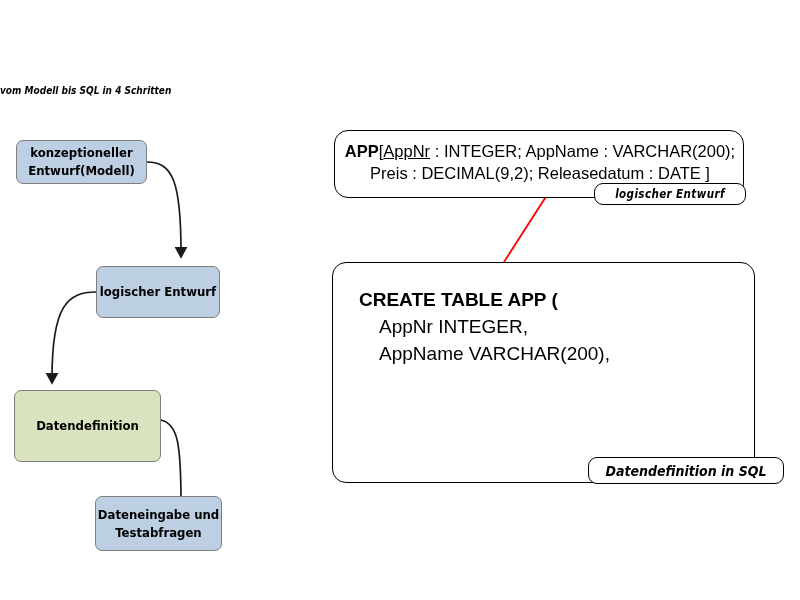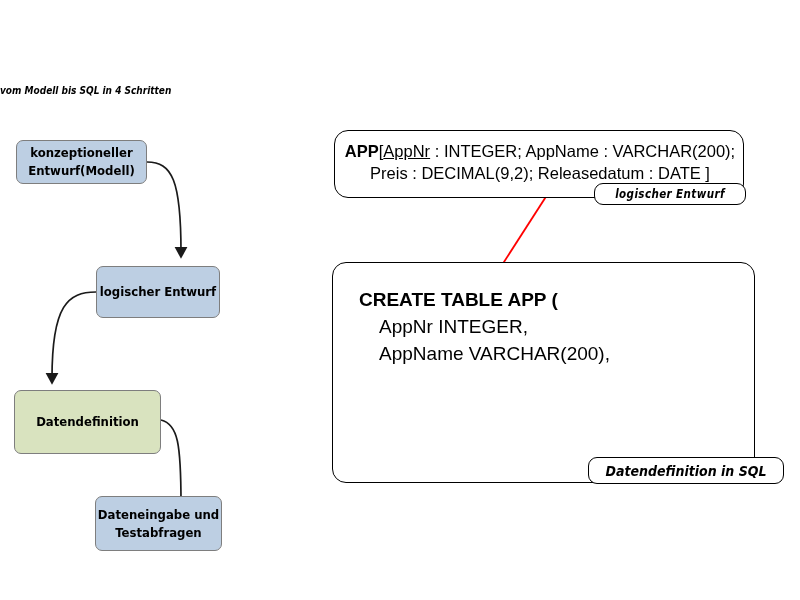--- a/index.html
+++ b/index.html
@@ -61,21 +61,21 @@
     font-weight: 700;
     line-height: 1.35;
     color: #000000;
     font-family: "DejaVu Sans Condensed", "Liberation Sans", sans-serif;
   }
   .flow-box.blue  { background: #bdcfe3; }
   .flow-box.green { background: #d9e3bf; }
 
   #box-konzept   { left: 16px;  top: 140px; width: 131px; height: 44px; }
   #box-logisch   { left: 96px;  top: 266px; width: 124px; height: 52px; }
-  #box-datendef  { left: 14px;  top: 390px; width: 147px; height: 64px; }
+  #box-datendef  { left: 14px;  top: 390px; width: 147px; height: 72px; }
   #box-eingabe   { left: 95px;  top: 496px; width: 127px; height: 55px; }
 
   
   #connectors {
     position: absolute;
     left: 0; top: 0;
     width: 800px; height: 600px;
     pointer-events: none;
   }
 

